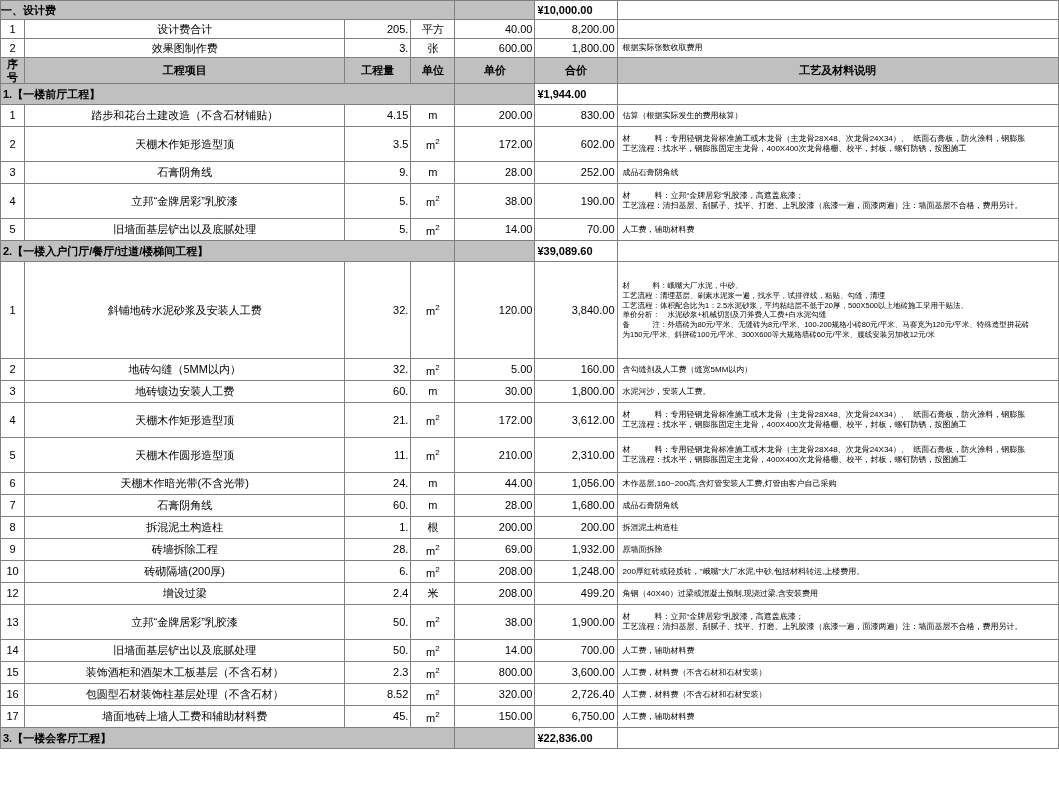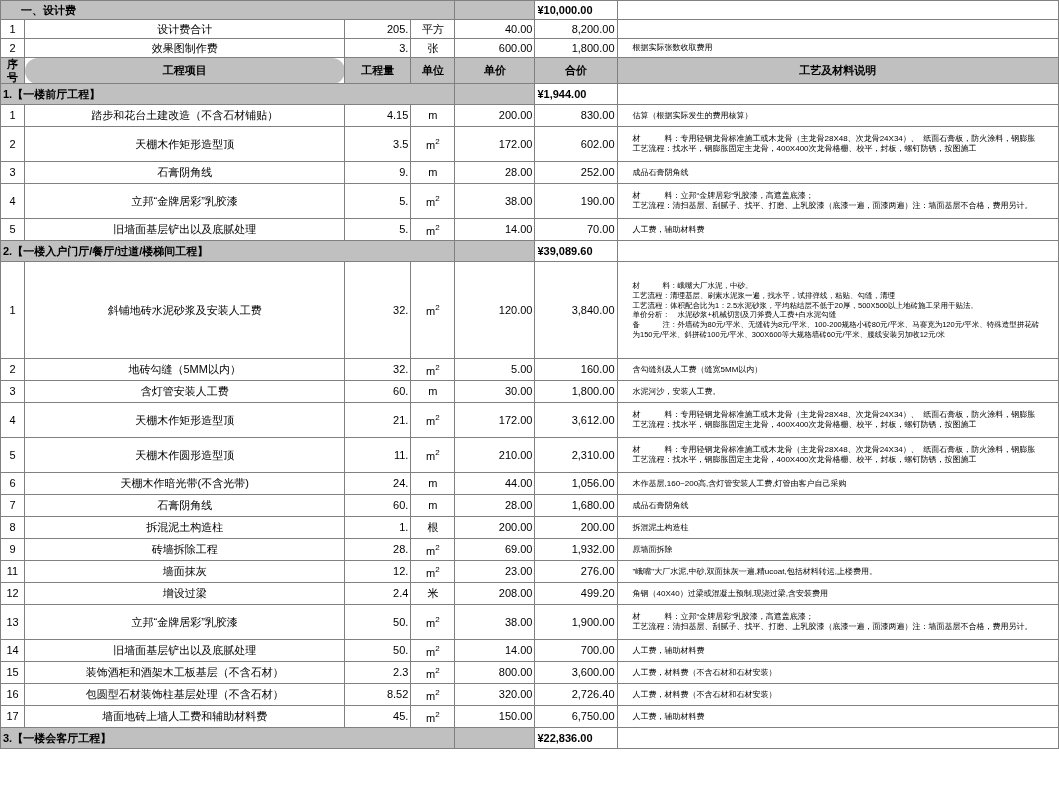--- a/index.html
+++ b/index.html
@@ -9,23 +9,23 @@
   td{border:1px solid #808080;padding:0 2px;vertical-align:middle;height:18px;font-size:11px;line-height:1.15;overflow:hidden;}
   .c{text-align:center;}
   .r{text-align:right;}
   .l{text-align:center;}
   .gray{background:#c0c0c0;}
   .hdr{background:#c0c0c0;font-weight:bold;text-align:center;}
   .secttl{font-weight:bold;background:#c0c0c0;text-align:left;}
   .sectamt{font-weight:bold;text-align:left;}
   .small{font-size:8px;line-height:1.25;}
   .tiny{font-size:7.5px;line-height:1.3;}
-  .desc{text-align:left;padding-left:15px;border-radius:6px;}
+  .desc{text-align:left;padding-left:5px;border-radius:6px;}
   .sup{font-size:8px;vertical-align:super;}
-  .topttl{font-weight:bold;text-align:left;padding-left:20px;background:#c0c0c0;}
+  .topttl{font-weight:bold;text-align:left;padding-left:0;background:#c0c0c0;}
   .multi{white-space:pre-wrap;}
 </style>
 </head>
 <body>
 
 <div id="sheet">
   <table>
     <colgroup>
       <col style="width:24px">
       <col style="width:320px">
@@ -55,21 +55,21 @@
           <td class="c">2</td>
           <td class="l">效果图制作费</td>
           <td class="r">3.</td>
           <td class="c">张</td>
           <td class="r">600.00</td>
           <td class="r">1,800.00</td>
           <td class="desc small">根据实际张数收取费用</td>
         </tr>
         <tr>
           <td class="hdr" style="height:22px;">序号</td>
-          <td class="hdr" style="height:22px;border-radius:13px;">工程项目</td>
+          <td class="hdr" style="height:22px;">工程项目</td>
           <td class="hdr" style="height:22px;">工程量</td>
           <td class="hdr" style="height:22px;">单位</td>
           <td class="hdr" style="height:22px;">单价</td>
           <td class="hdr" style="height:22px;">合价</td>
           <td class="hdr" style="height:22px;">工艺及材料说明</td>
         </tr>
         <tr>
           <td class="secttl" style="height:20px;" colspan="4">1.【一楼前厅工程】</td>
           <td class="gray"></td>
           <td class="sectamt">¥1,944.00</td>
@@ -146,21 +146,21 @@
           <td class="c" style="height:21px;">2</td>
           <td class="l">地砖勾缝（5MM以内）</td>
           <td class="r">32.</td>
           <td class="c">m<span class="sup">2</span></td>
           <td class="r">5.00</td>
           <td class="r">160.00</td>
           <td class="desc small multi">含勾缝剂及人工费（缝宽5MM以内）</td>
         </tr>
         <tr>
           <td class="c" style="height:21px;">3</td>
-          <td class="l">含灯管安装人工费</td>
+          <td class="l">地砖镶边安装人工费</td>
           <td class="r">60.</td>
           <td class="c">m</td>
           <td class="r">30.00</td>
           <td class="r">1,800.00</td>
           <td class="desc small multi">水泥河沙，安装人工费。</td>
         </tr>
         <tr>
           <td class="c" style="height:34px;">4</td>
           <td class="l">天棚木作矩形造型顶</td>
           <td class="r">21.</td>
@@ -210,27 +210,27 @@
         <tr>
           <td class="c" style="height:21px;">9</td>
           <td class="l">砖墙拆除工程</td>
           <td class="r">28.</td>
           <td class="c">m<span class="sup">2</span></td>
           <td class="r">69.00</td>
           <td class="r">1,932.00</td>
           <td class="desc small multi">原墙面拆除</td>
         </tr>
         <tr>
-          <td class="c" style="height:21px;">11</td>
-          <td class="l">墙面抹灰</td>
-          <td class="r">12.</td>
-          <td class="c">m<span class="sup">2</span></td>
-          <td class="r">23.00</td>
-          <td class="r">276.00</td>
-          <td class="desc small multi">"峨嘴"大厂水泥,中砂,双面抹灰一遍,精ucoat,包括材料转运,上楼费用。</td>
+          <td class="c" style="height:21px;">10</td>
+          <td class="l">砖砌隔墙(200厚)</td>
+          <td class="r">6.</td>
+          <td class="c">m<span class="sup">2</span></td>
+          <td class="r">208.00</td>
+          <td class="r">1,248.00</td>
+          <td class="desc small multi">200厚红砖或轻质砖，"峨嘴"大厂水泥,中砂,包括材料转运,上楼费用。</td>
         </tr>
         <tr>
           <td class="c" style="height:21px;">12</td>
           <td class="l">增设过梁</td>
           <td class="r">2.4</td>
           <td class="c">米</td>
           <td class="r">208.00</td>
           <td class="r">499.20</td>
           <td class="desc small multi">角钢（40X40）过梁或混凝土预制,现浇过梁,含安装费用</td>
         </tr>

